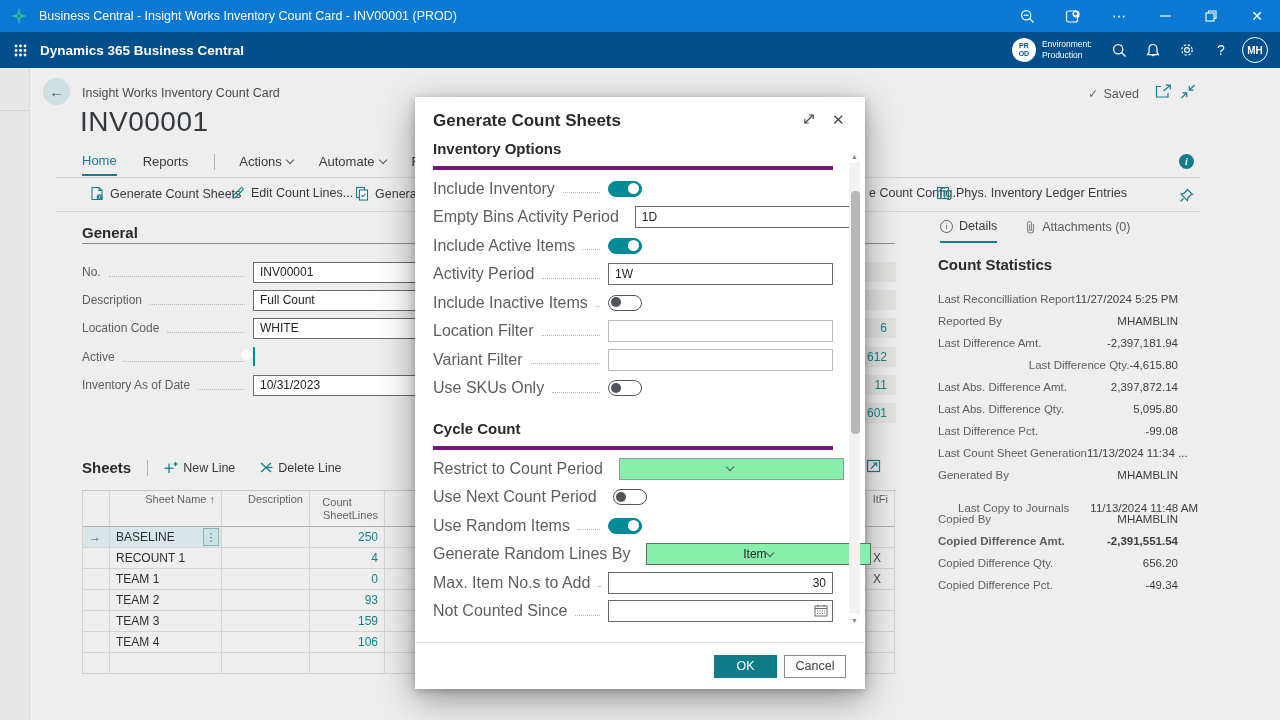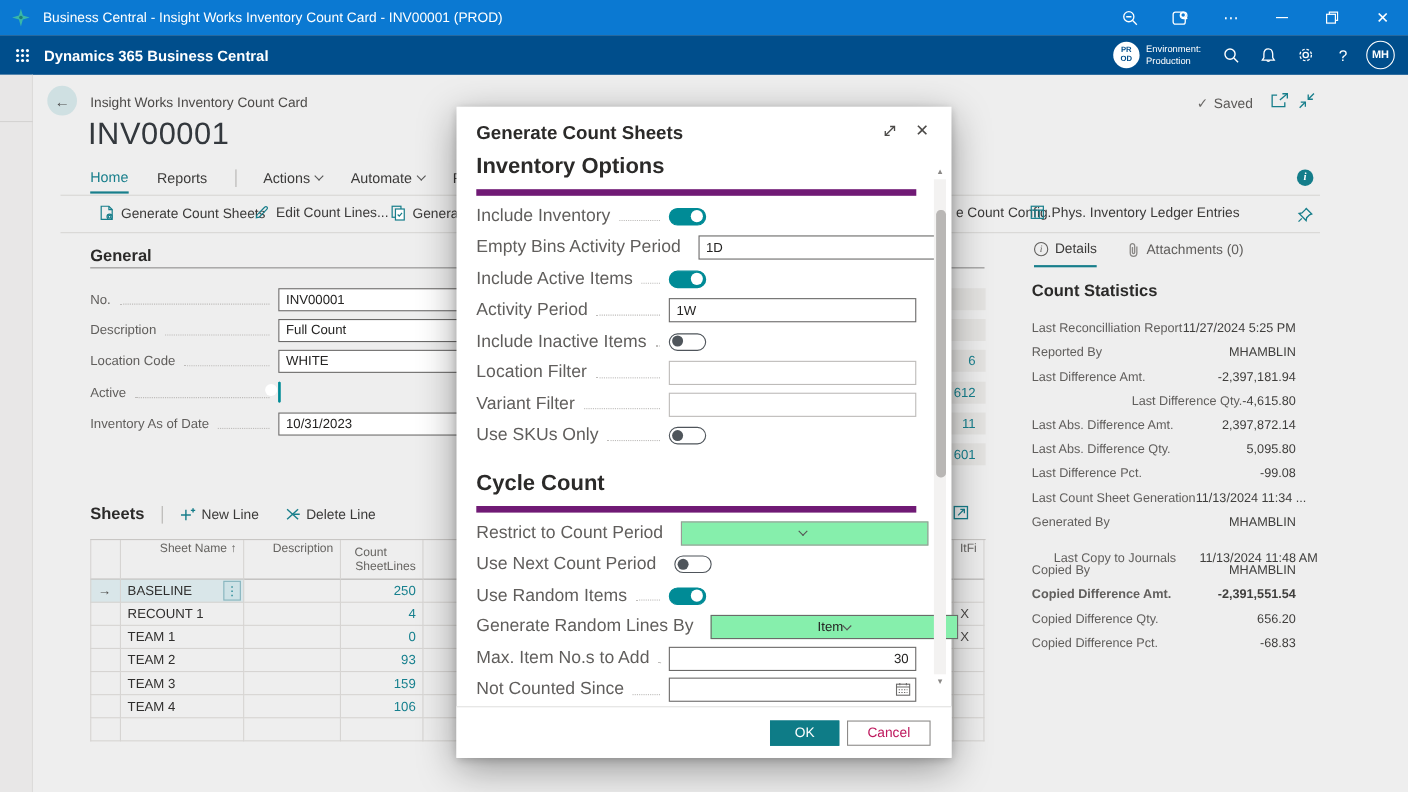--- a/index.html
+++ b/index.html
@@ -97,37 +97,37 @@
   .statvalue { color:#3f3e3c; white-space:nowrap; }
 
   .icon-detail { width:13px; height:13px; border:1px solid #5f5d5b; border-radius:50%; font-size:9px; font-style:italic; font-family:"Liberation Serif",serif; display:flex; align-items:center; justify-content:center; color:#5f5d5b; }
 
   
   .dialog { position:absolute; top:97px; left:415px; width:450px; height:592px; background:#fff; box-shadow:0 10px 34px rgba(0,0,0,.38), 0 2px 8px rgba(0,0,0,.22); }
   .dlg-title { position:absolute; top:111px; left:433px; font-size:17px; font-weight:bold; color:#2b2a29; }
   .dlg-icons { position:absolute; top:112px; left:802px; display:flex; gap:16px; color:#4c4a48; }
   .dlg-close { font-size:15px; line-height:1; color:#4c4a48; }
   .dlg-body { position:absolute; top:140px; left:433px; width:400px; }
-  .dlg-section-heading { font-size:20px; font-weight:bold; color:#2b2a29; padding-bottom:9px; border-bottom:6px solid #701a75; }
+  .dlg-section-heading { font-size:15px; font-weight:bold; color:#2b2a29; padding-bottom:9px; border-bottom:4px solid #701a75; }
   .drow { display:flex; align-items:center; height:20px; margin-top:8.5px; }
   .dlabel { font-size:16px; color:#605e5c; white-space:nowrap; }
   .dctl { width:225px; flex:none; display:flex; align-items:center; }
   .dinput { width:225px; height:22px; border:1px solid #6b6a69; background:#fff; font-family:"Liberation Sans",sans-serif; font-size:12px; color:#252423; padding:0 6px; }
   .dinput.muted { border-color:#bdbbb9; }
   .dinput.right { text-align:right; }
   .dselect { width:225px; height:22px; border:1px solid #6b6a69; background:#86efac; font-size:12px; color:#252423; display:flex; align-items:center; justify-content:center; padding:0 8px 0 6px; }
   .dselect.muted { border-color:#9b9997; }
   .ddate { position:relative; }
   .ddate .cal { position:absolute; right:5px; top:4px; }
   .sec-gap { margin-top:22px; }
 
   .dlg-footer { position:absolute; bottom:0; left:0; width:450px; height:47px; border-top:1px solid #e2e1e0; display:flex; align-items:center; justify-content:flex-end; padding-right:19px; gap:7px; background:#fff; }
   .btn { height:23px; font-size:12.5px; display:flex; align-items:center; justify-content:center; font-family:"Liberation Sans",sans-serif; }
   .btn-ok { width:63px; background:#0e7c87; color:#fff; border:1px solid #0e7c87; }
-  .btn-cancel { width:76px; background:#fff; color:#be185d; border:1px solid #8d8b89; }
+  .btn-cancel { width:62px; background:#fff; color:#404040; border:1px solid #8d8b89; }
 
   .vscroll { position:absolute; top:52px; right:3px; width:13px; height:478px; }
   .vs-arrow { width:13px; height:14px; display:flex; align-items:center; justify-content:center; color:#8a8886; font-size:7px; }
   .vs-track { position:absolute; top:14px; bottom:14px; left:1px; width:11px; background:#f3f2f1; }
   .vs-thumb { position:absolute; top:28px; left:2px; width:9px; height:243px; background:#b9b7b5; border-radius:4px; }
 
   svg { display:block; }
 </style>
 </head>
 <body>
@@ -526,21 +526,21 @@
   <div class="statrow" style="top:535px;font-weight:bold;">
       <span class="statlabel">Copied Difference Amt.</span>
       <span class="statvalue">-2,391,551.54</span>
     </div>
   <div class="statrow" style="top:557px;">
       <span class="statlabel">Copied Difference Qty.</span>
       <span class="statvalue">656.20</span>
     </div>
   <div class="statrow" style="top:579px;">
       <span class="statlabel">Copied Difference Pct.</span>
-      <span class="statvalue">-68.83</span>
+      <span class="statvalue">-49.34</span>
     </div>
 
   <div class="dialog"></div>
   <div class="dlg-title">Generate Count Sheets</div>
   <div class="dlg-icons">
     <span>
       <svg width="14" height="14" viewBox="0 0 14 14" fill="none" stroke="#4c4a48" stroke-width="1.2">
           <line x1="3" y1="11" x2="11" y2="3"></line>
           <polyline points="7.2,3 11.2,3 11.2,7"></polyline>
           <polyline points="6.8,11 2.8,11 2.8,7"></polyline>

